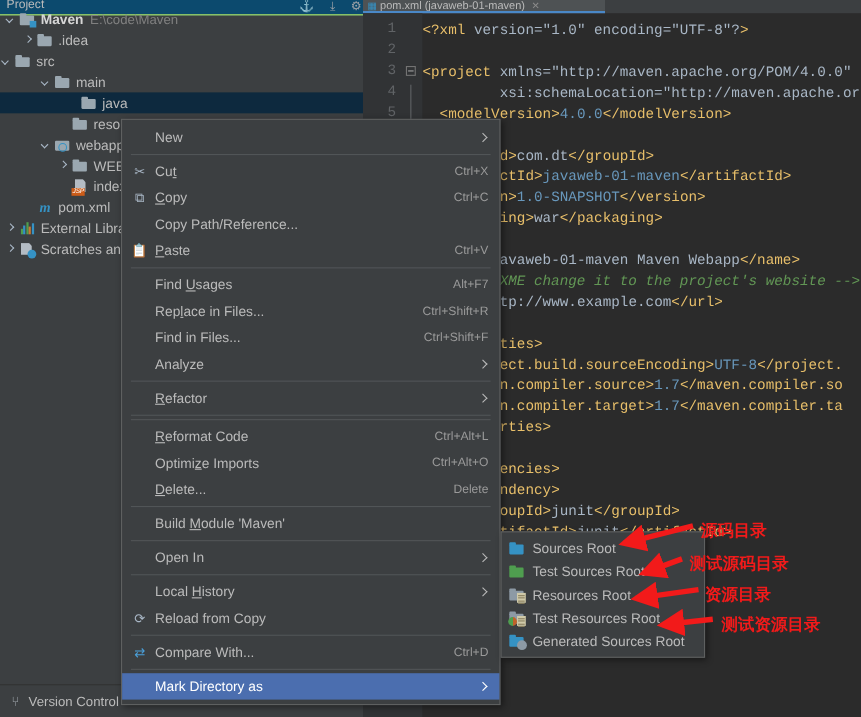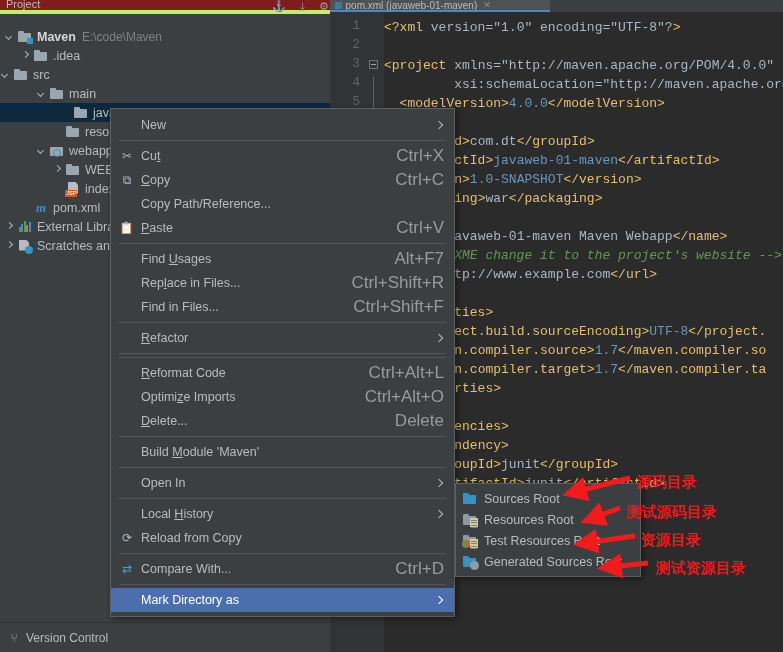--- a/index.html
+++ b/index.html
@@ -11,27 +11,27 @@
   }
   #root { position: relative; width: 783px; height: 652px; overflow: hidden; }
 
   
   .left-pane {
     position: absolute; left: 0; top: 0; width: 330px; height: 652px;
     background: #3c3f41;
   }
   .toolbar {
     position: absolute; left: 0; top: 0; width: 392px; height: 14px;
-    background: #7f1d1d;
-    border-bottom: 4px solid #bef264;
+    background: #0c4a6e;
+    border-bottom: 1px solid #bef264;
   }
   .toolbar-icons { position:absolute; right: 40px; top: 0px; display:flex; gap:14px; color:#9aa0a6; font-size:11px; line-height:12px;}
   .tw-label { position:absolute; left:6px; top:-2px; color:#bbbbbb; font-size:11px;}
 
-  .tree { position: absolute; left: 0; top: 27px; width: 330px; }
+  .tree { position: absolute; left: 0; top: 8px; width: 330px; }
   .tree-row {
     position: relative; height: 19px; display: flex; align-items: center;
     font-size: 12.5px; color: #bbbbbb; white-space: nowrap;
   }
   .tree-row.selected { background: #0d293e; }
   .tw-arrow {
     width: 11px; height: 11px; flex: 0 0 11px; margin-right: 2px;
     position: relative; color: #9aa0a6;
   }
   .tw-arrow.right::before {
@@ -150,21 +150,21 @@
   .ctx-item {
     position:relative; height:24px; display:flex; align-items:center;
     color:#bbbbbb; font-size:12.5px; padding-left:30px; padding-right:10px;
     white-space:nowrap;
   }
   .ctx-item.sel { background:#4b6eaf; color:#ffffff; }
   .ctx-item .mi-ico {
     position:absolute; left:8px; top:4px; width:16px; height:16px;
     color:#a9b7c6; font-size:12px; line-height:16px; text-align:center;
   }
-  .ctx-item .sc { margin-left:auto; color:#9a9a9a; font-size:17px; padding-left:20px;}
+  .ctx-item .sc { margin-left:auto; color:#9a9a9a; font-size:11px; padding-left:20px;}
   .ctx-item .chev {
     margin-left:auto; width:10px; height:10px; position:relative;
   }
   .ctx-item .chev::before {
     content:""; position:absolute; left:2px; top:2px; width:5px; height:5px;
     border-right:1.5px solid #b9b9b9; border-bottom:1.5px solid #b9b9b9;
     transform: rotate(-45deg);
   }
   .ctx-item.sel .chev::before { border-color:#ffffff; }
   .ctx-sep { height:1px; background:#515557; margin:3px 8px; }
@@ -373,20 +373,24 @@
         <span class="sc">Alt+F7</span>
       </div>
       <div class="ctx-item">
         <span>Rep<span class="mn">l</span>ace in Files...</span>
         <span class="sc">Ctrl+Shift+R</span>
       </div>
       <div class="ctx-item">
         <span>Find in Files...</span>
         <span class="sc">Ctrl+Shift+F</span>
       </div>
+      <div class="ctx-item">
+        <span>Analyze</span>
+        <span class="chev"></span>
+      </div>
       <div class="ctx-sep"></div>
       <div class="ctx-item">
         <span><span class="mn">R</span>efactor</span>
         <span class="chev"></span>
       </div>
       <div class="ctx-sep"></div>
       <div class="ctx-sep"></div>
       <div class="ctx-item">
         <span><span class="mn">R</span>eformat Code</span>
         <span class="sc">Ctrl+Alt+L</span>
@@ -430,20 +434,27 @@
       </div>
     </div>
 
   <div class="submenu" id="submenu">
       <div class="sub-item">
         <span class="sm-ico">
           <i class="f-tab" style="background: rgb(53, 146, 196);"></i>
           <i class="f-base" style="background: rgb(53, 146, 196);"></i>
         </span>
         <span>Sources Root</span>
+      </div>
+      <div class="sub-item">
+        <span class="sm-ico">
+          <i class="f-tab" style="background: rgb(79, 158, 79);"></i>
+          <i class="f-base" style="background: rgb(79, 158, 79);"></i>
+        </span>
+        <span>Test Sources Root</span>
       </div>
       <div class="sub-item">
         <span class="sm-ico">
           <i class="f-tab" style="background: rgb(141, 154, 165);"></i>
           <i class="f-base" style="background: rgb(141, 154, 165);"></i>
           <i class="f-lines">
             <i></i>
             <i></i>
             <i></i>
             <i></i>

